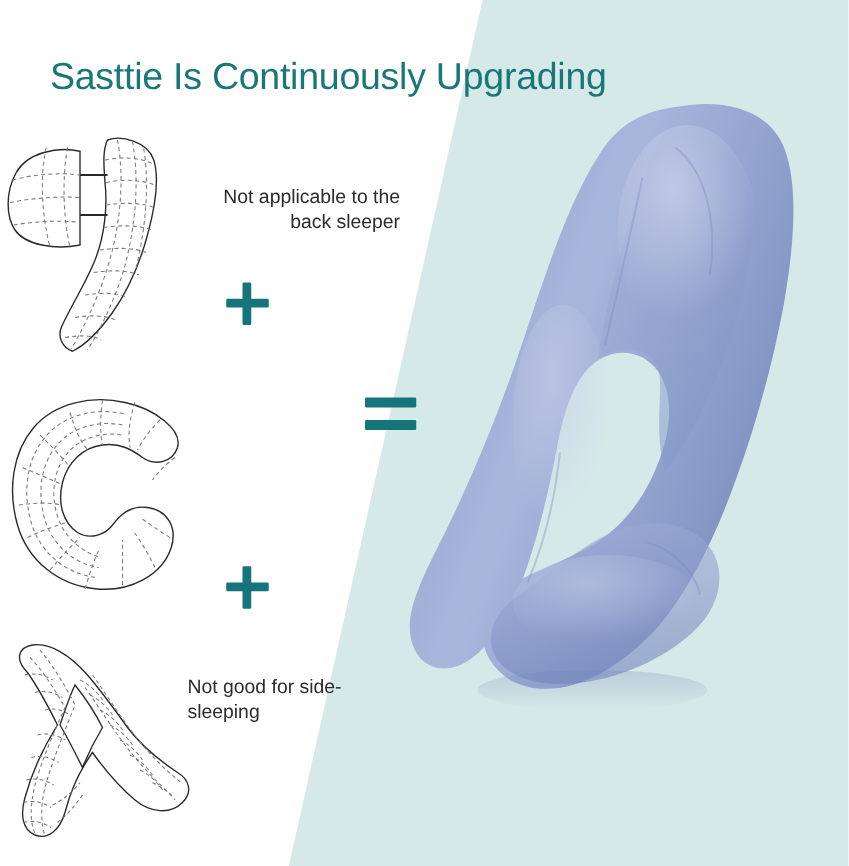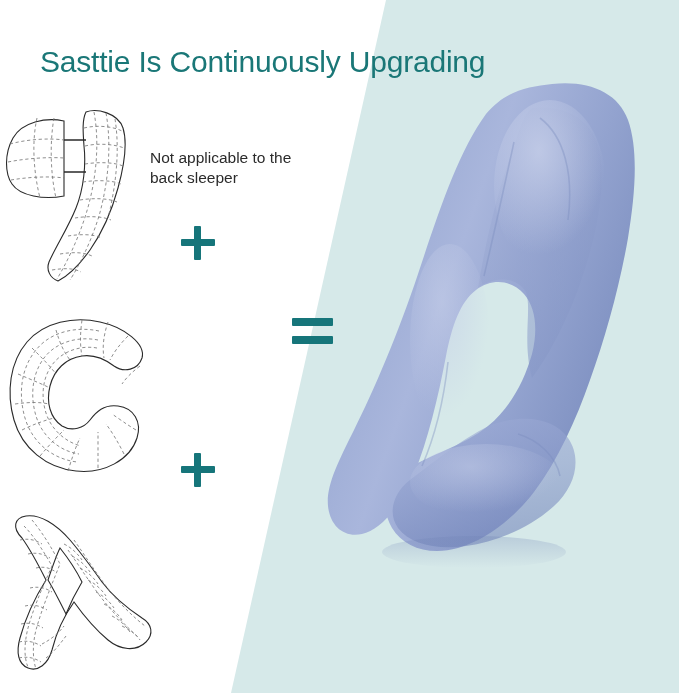--- a/index.html
+++ b/index.html
@@ -36,21 +36,21 @@
   #wire-j { left:2px;  top:88px; }
   #wire-c { left:4px;  top:300px; }
   #wire-u { left:2px;  top:492px; }
 
   
   .note{
     position:absolute; z-index:6;
     font-size:15.5px; line-height:20px; color:#2b2b2b;
     width:170px;
   }
-  #note-1 { left:150px; top:148px; }
+  #note-1 { left:150px; top:148px;text-align:right; }
   #note-2 { left:150px; top:348px; }
   #note-3 { left:150px; top:540px; }
 
   
   .plus{ position:absolute; z-index:6; width:34px; height:34px; }
   .plus::before, .plus::after{
     content:""; position:absolute; background:#16757a; border-radius:1px;
   }
   .plus::before{ left:0; top:13px; width:34px; height:7px; }
   .plus::after { top:0; left:13px; height:34px; width:7px; }
@@ -198,20 +198,21 @@
         <path d="M110 124 C118 128 124 134 128 140"></path>
         <path d="M120 134 C128 138 134 142 138 148"></path>
 
         <path d="M40 152 C48 148 56 142 62 134"></path>
         <path d="M44 166 C52 160 58 152 64 144"></path>
       </g>
     </svg>
   </div>
 
   <div class="note" id="note-1">Not applicable to the back sleeper</div>
+  <div class="note" id="note-3">Not good for side-sleeping</div>
 
   <div class="plus" id="plus-1"></div>
   <div class="plus" id="plus-2"></div>
   <div class="equals" id="equals-1">
     <span class="top"></span>
     <span class="bot"></span>
   </div>
 
   <div class="product">
     <svg width="361" height="520" viewBox="0 0 361 520">

